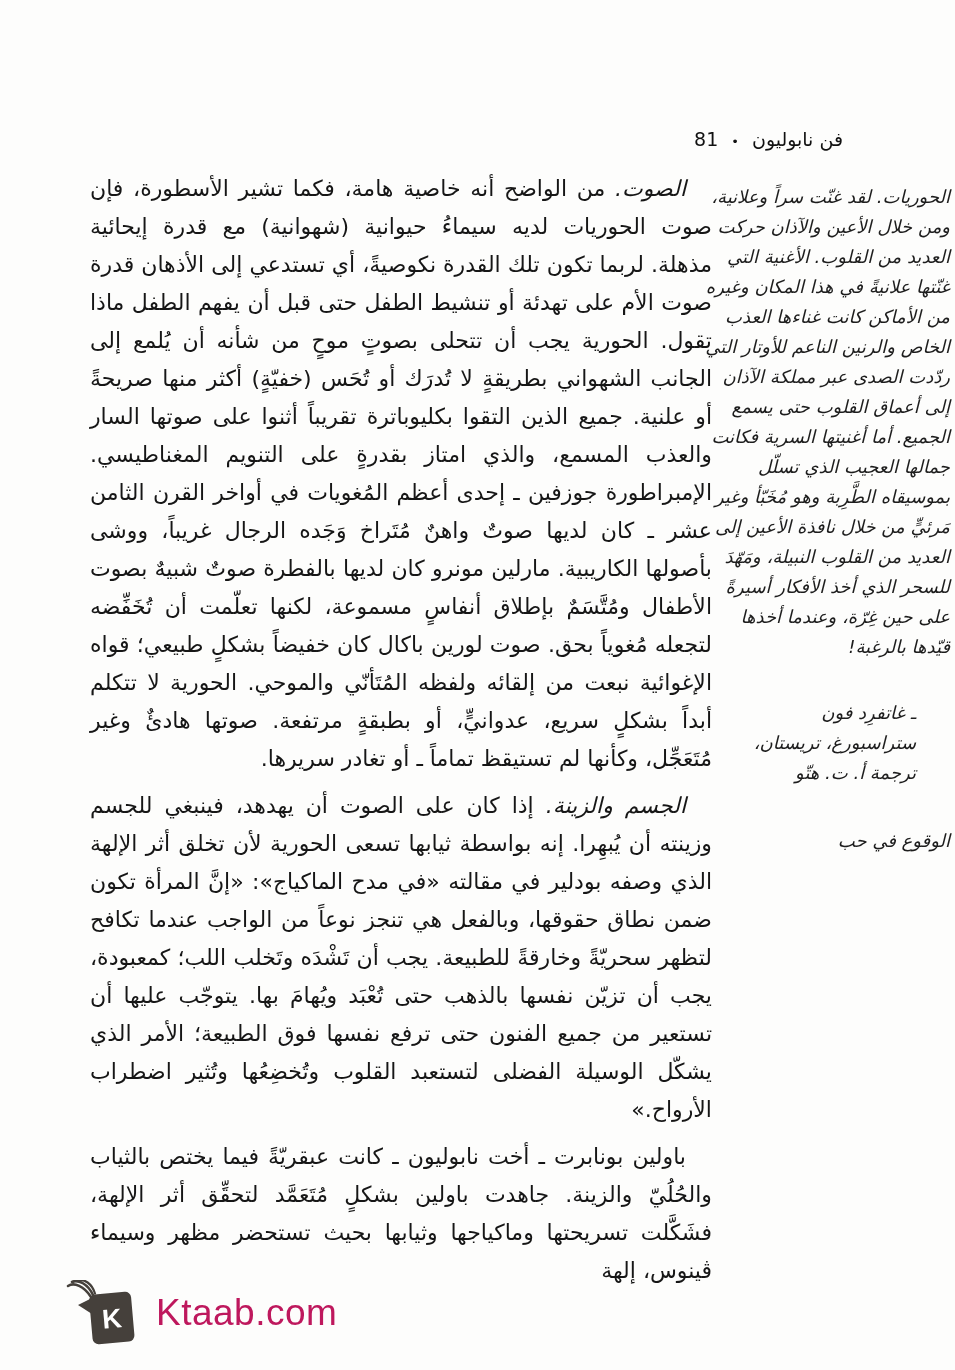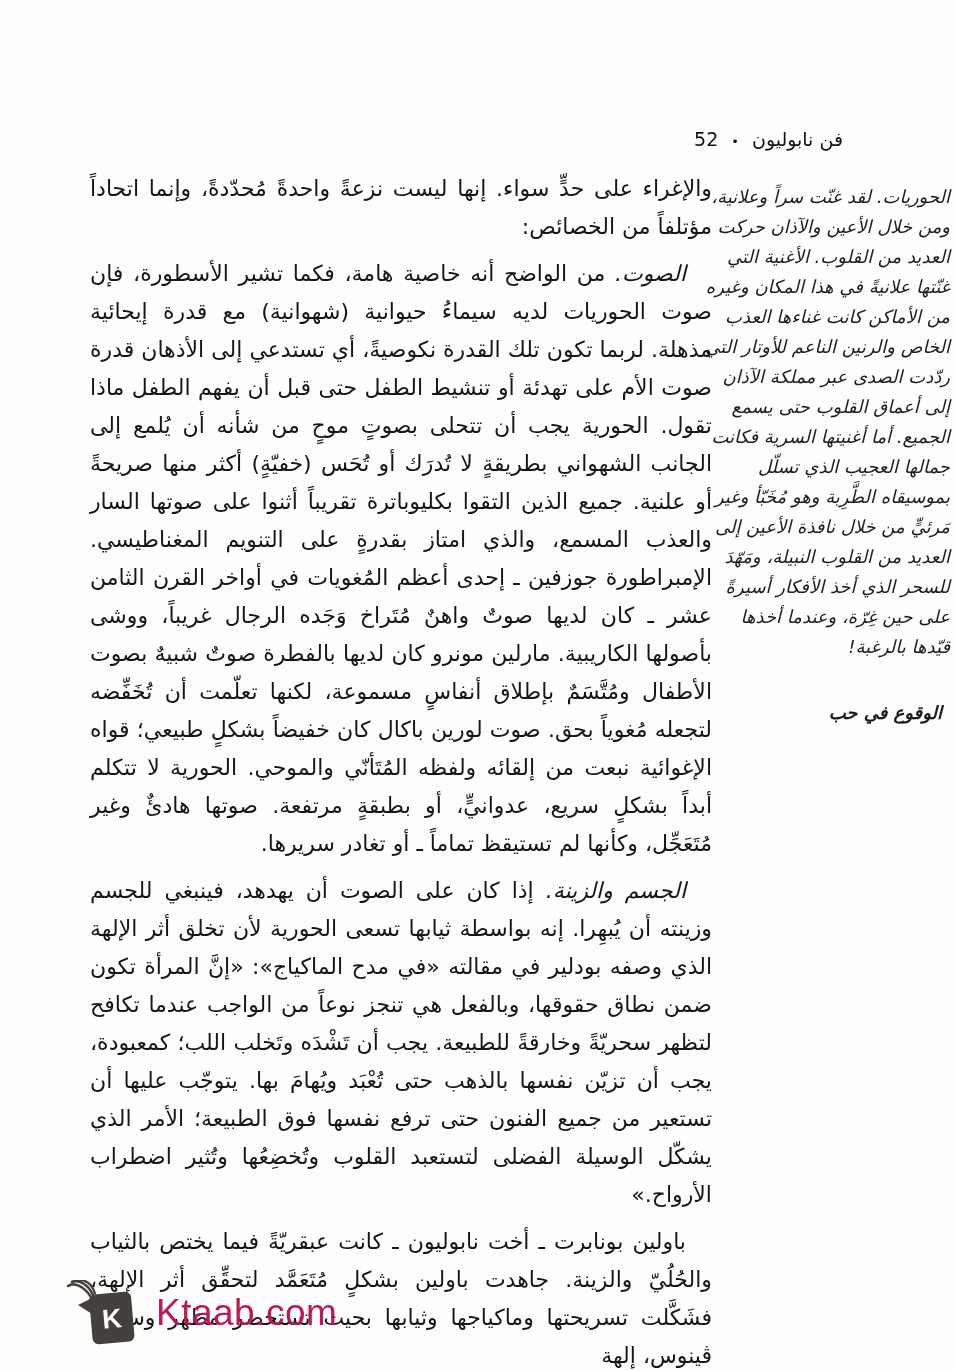--- a/index.html
+++ b/index.html
@@ -33,52 +33,52 @@
   .lead{font-style:italic;}
   
   .margin-col{
     position:absolute;top:182px;left:698px;width:252px;
     direction:rtl;text-align:right;
     font-size:18px;line-height:30px;
     font-style:italic;color:#1d1d1d;
   }
   .margin-quote{margin:0 0 36px 0;}
   .margin-attribution{margin:0 0 38px 0;padding:0 34px;}
-  .margin-section-note{margin:8px;font-weight:bold;}
+  .margin-section-note{margin:0;}
   
   .footer-brand{
     position:absolute;top:1280px;left:64px;
     display:flex;align-items:center;gap:16px;
   }
   .brand-text{
     font-family:"Liberation Sans", sans-serif;
     font-size:37px;color:#be185d;letter-spacing:.5px;
   }
   .book-logo{width:76px;height:66px;display:block;}
 </style>
 </head>
 <body>
 
 <div class="page">
 
   <div class="running-head">
     <span>فن نابوليون</span>
     <span class="sep">•</span>
-    <span>52</span>
+    <span>81</span>
   </div>
 
   <div class="main-col">
-    <p><span class="lead"></span><span>والإغراء على حدٍّ سواء. إنها ليست نزعةً واحدةً مُحدّدةً، وإنما اتحاداً مؤتلفاً من الخصائص:</span></p>
     <p class="indent"><span class="lead">الصوت.</span><span> من الواضح أنه خاصية هامة، فكما تشير الأسطورة، فإن صوت الحوريات لديه سيماءُ حيوانية (شهوانية) مع قدرة إيحائية مذهلة. لربما تكون تلك القدرة نكوصيةً، أي تستدعي إلى الأذهان قدرة صوت الأم على تهدئة أو تنشيط الطفل حتى قبل أن يفهم الطفل ماذا تقول. الحورية يجب أن تتحلى بصوتٍ موحٍ من شأنه أن يُلمع إلى الجانب الشهواني بطريقةٍ لا تُدرَك أو تُحَس (خفيّةٍ) أكثر منها صريحةً أو علنية. جميع الذين التقوا بكليوباترة تقريباً أثنوا على صوتها السار والعذب المسمع، والذي امتاز بقدرةٍ على التنويم المغناطيسي. الإمبراطورة جوزفين ـ إحدى أعظم المُغويات في أواخر القرن الثامن عشر ـ كان لديها صوتٌ واهنٌ مُتَراخ وَجَده الرجال غريباً، ووشى بأصولها الكاريبية. مارلين مونرو كان لديها بالفطرة صوتٌ شبيهٌ بصوت الأطفال ومُتَّسَمٌ بإطلاق أنفاسٍ مسموعة، لكنها تعلّمت أن تُخَفِّضه لتجعله مُغوياً بحق. صوت لورين باكال كان خفيضاً بشكلٍ طبيعي؛ قواه الإغوائية نبعت من إلقائه ولفظه المُتَأنّي والموحي. الحورية لا تتكلم أبداً بشكلٍ سريع، عدوانيٍّ، أو بطبقةٍ مرتفعة. صوتها هادئٌ وغير مُتَعَجِّل، وكأنها لم تستيقظ تماماً ـ أو تغادر سريرها.</span></p>
     <p class="indent"><span class="lead">الجسم والزينة.</span><span> إذا كان على الصوت أن يهدهد، فينبغي للجسم وزينته أن يُبهِرا. إنه بواسطة ثيابها تسعى الحورية لأن تخلق أثر الإلهة الذي وصفه بودلير في مقالته «في مدح الماكياج»: «إنَّ المرأة تكون ضمن نطاق حقوقها، وبالفعل هي تنجز نوعاً من الواجب عندما تكافح لتظهر سحريّةً وخارقةً للطبيعة. يجب أن تَشْدَه وتَخلب اللب؛ كمعبودة، يجب أن تزيّن نفسها بالذهب حتى تُعْبَد ويُهامَ بها. يتوجّب عليها أن تستعير من جميع الفنون حتى ترفع نفسها فوق الطبيعة؛ الأمر الذي يشكّل الوسيلة الفضلى لتستعبد القلوب وتُخضِعُها وتُثير اضطراب الأرواح.»</span></p>
     <p class="indent"><span class="lead"></span><span>باولين بونابرت ـ أخت نابوليون ـ كانت عبقريّةً فيما يختص بالثياب والحُلُيّ والزينة. جاهدت باولين بشكلٍ مُتَعَمَّد لتحقِّق أثر الإلهة، فشَكَّلت تسريحتها وماكياجها وثيابها بحيث تستحضر مظهر وسيماء ڤينوس، إلهة</span></p>
   </div>
 
   <div class="margin-col">
     <p class="margin-quote">الحوريات. لقد غنّت سراً وعلانية، ومن خلال الأعين والآذان حركت العديد من القلوب. الأغنية التي غنّتها علانيةً في هذا المكان وغيره من الأماكن كانت غناءها العذب الخاص والرنين الناعم للأوتار التي ردّدت الصدى عبر مملكة الآذان إلى أعماق القلوب حتى يسمع الجميع. أما أغنيتها السرية فكانت جمالها العجيب الذي تسلّل بموسيقاه الطَّرِبة وهو مُخَبّأ وغير مَرئيٍّ من خلال نافذة الأعين إلى العديد من القلوب النبيلة، ومَهّدَ للسحر الذي أخذ الأفكار أسيرةً على حين غِرّة، وعندما أخذها قيّدها بالرغبة!</p>
+    <p class="margin-attribution">ـ غاتفرِد فون ستراسبورغ، تريستان، ترجمة أ. ت. هتّو</p>
     <p class="margin-section-note">الوقوع في حب</p>
   </div>
 
   <div class="footer-brand">
     <svg class="book-logo" viewBox="0 0 76 66" xmlns="http://www.w3.org/2000/svg" aria-hidden="true">
 
       <path d="M27 17 C20 6 10 2 4 6" fill="none" stroke="#45403b" stroke-width="2.6" stroke-linecap="round"></path>
       <path d="M29 15 C24 4 14 -1 8 2" fill="none" stroke="#45403b" stroke-width="2.6" stroke-linecap="round"></path>
       <path d="M31 13.5 C28 3.5 20 -1.5 14 0.5" fill="none" stroke="#45403b" stroke-width="2.2" stroke-linecap="round"></path>
 

